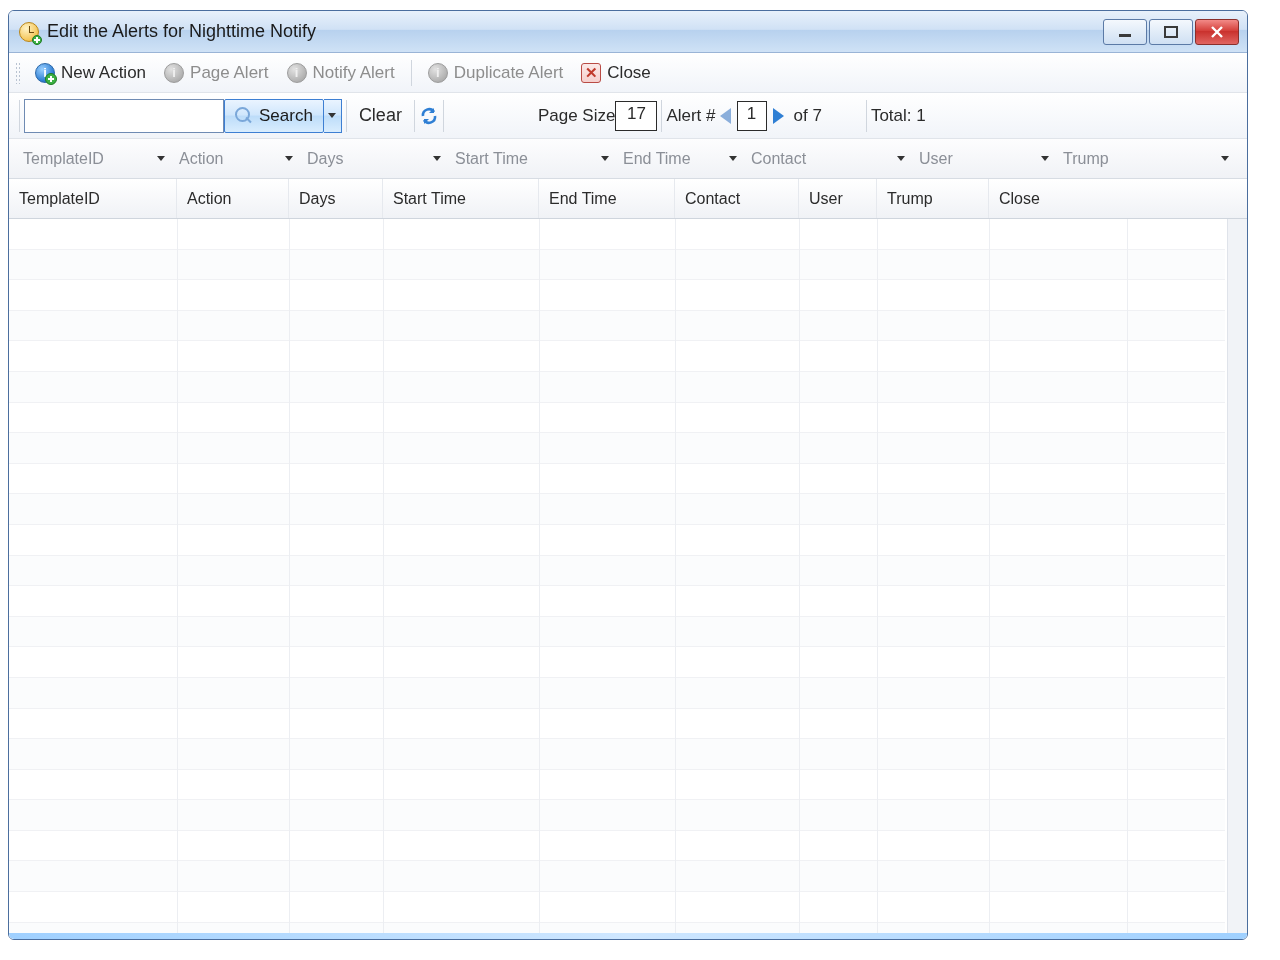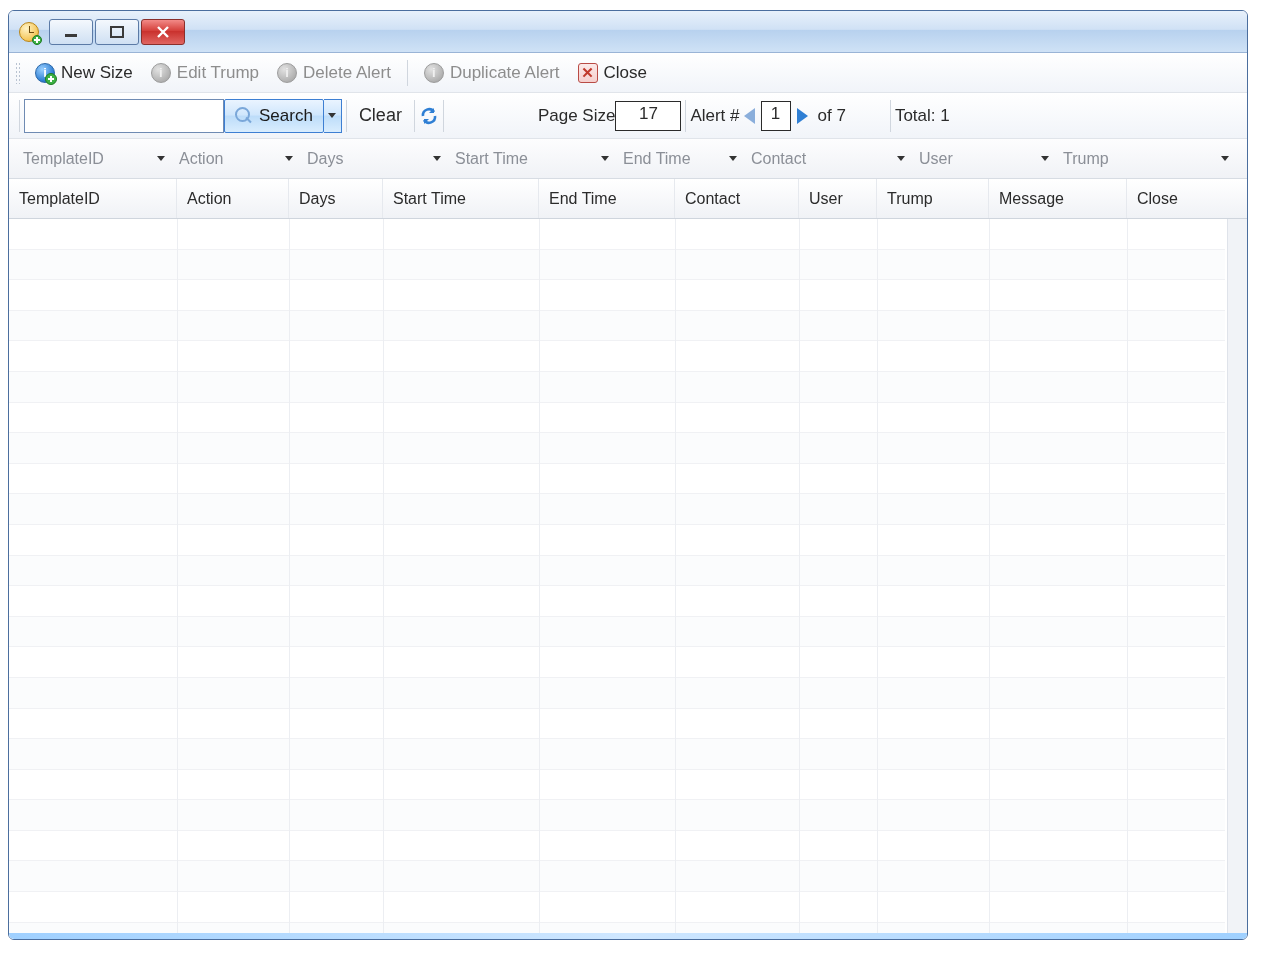--- a/index.html
+++ b/index.html
@@ -142,21 +142,21 @@
   .mag-icon::before{content:"";position:absolute;left:0;top:0;width:11px;height:11px;border:2px solid #7aa7d9;border-radius:50%;}
   .mag-icon::after{content:"";position:absolute;left:10px;top:12px;width:7px;height:2px;background:#7aa7d9;transform:rotate(45deg);}
   .dd-arrow{
     width:18px;height:34px;border:1px solid #3d7fd3;border-left:0;background:linear-gradient(to bottom,#eaf4ff,#cfe6fc 48%,#bcdcf9 49%,#d9edfe);
     display:inline-flex;align-items:center;justify-content:center;
   }
   .caret{width:0;height:0;border-left:4px solid transparent;border-right:4px solid transparent;border-top:5px solid #333;}
   .clear-btn{padding:0 8px;font-size:18px;}
   .refresh-icon{width:20px;height:20px;display:inline-block;position:relative;}
   .refresh-icon svg{display:block;}
-  .num-box{width:66px;height:30px;border:1px solid #2b2b2b;background:#fff;text-align:center;font-size:17px;padding-top:2px;}
+  .num-box{width:42px;height:30px;border:1px solid #2b2b2b;background:#fff;text-align:center;font-size:17px;padding-top:2px;}
   .num-box.small{width:30px;}
   .pager-arrow{width:0;height:0;border-top:8px solid transparent;border-bottom:8px solid transparent;}
   .pager-arrow.left{border-right:11px solid #8aaedb;}
   .pager-arrow.right{border-left:11px solid #2f7fd4;}
 
   .filter-row{
     height:40px;display:flex;align-items:center;
     background:linear-gradient(to bottom,#fdfdfe,#f0f2f6);
     border-bottom:1px solid #d7dce3;
     padding:0 6px;color:#8b8f97;font-size:16px;
@@ -193,20 +193,21 @@
 </head>
 <body>
 
 <div class="window">
 
   <div class="titlebar">
     <span class="title-icon">
       <span class="clock-icon" style="position:absolute;left:0;top:0;"></span>
       <span style="position:absolute;right:-3px;bottom:-3px;width:10px;height:10px;border-radius:50%;background:#3bb143;border:1px solid #1f7a24;background-image:linear-gradient(#fff,#fff),linear-gradient(#fff,#fff);background-size:6px 2px,2px 6px;background-position:center,center;background-repeat:no-repeat;"></span>
     </span>
+    <span class="title">Edit the Alerts for Nighttime Notify</span>
     <span class="win-btn">
       <svg width="16" height="12">
           <rect x="2" y="8" width="12" height="3" fill="#3a3a3a"></rect>
         </svg>
     </span>
     <span class="win-btn">
       <svg width="16" height="12">
           <rect x="2" y="1" width="12" height="10" fill="none" stroke="#3a3a3a" stroke-width="2"></rect>
         </svg>
     </span>
@@ -214,29 +215,29 @@
       <svg width="16" height="12">
           <path d="M3 1 L13 11 M13 1 L3 11" stroke="#fff" stroke-width="2.4"></path>
         </svg>
     </span>
   </div>
 
   <div class="toolbar1">
     <span class="grip"></span>
     <span class="tb-item">
       <span class="info-icon small-plus">i</span>
-      <span>New Size</span>
+      <span>New Action</span>
     </span>
     <span class="tb-item disabled">
       <span class="info-icon grey">i</span>
-      <span>Edit Trump</span>
+      <span>Page Alert</span>
     </span>
     <span class="tb-item disabled">
       <span class="info-icon grey">i</span>
-      <span>Delete Alert</span>
+      <span>Notify Alert</span>
     </span>
     <span class="tb-sep"></span>
     <span class="tb-item disabled">
       <span class="info-icon grey">i</span>
       <span>Duplicate Alert</span>
     </span>
     <span class="tb-item">
       <span class="x-icon">✕</span>
       <span>Close</span>
     </span>
@@ -319,21 +320,20 @@
 
   <div class="header-row">
     <span class="header-cell col-w-0">TemplateID</span>
     <span class="header-cell col-w-1">Action</span>
     <span class="header-cell col-w-2">Days</span>
     <span class="header-cell col-w-3">Start Time</span>
     <span class="header-cell col-w-4">End Time</span>
     <span class="header-cell col-w-5">Contact</span>
     <span class="header-cell col-w-6">User</span>
     <span class="header-cell col-w-7">Trump</span>
-    <span class="header-cell col-w-8">Message</span>
     <span class="header-cell col-w-9">Close</span>
   </div>
 
   <div class="grid-area">
     <div class="grid-bg" id="grid-rows">
         <div class="grid-row"></div>
         <div class="grid-row"></div>
         <div class="grid-row"></div>
         <div class="grid-row"></div>
         <div class="grid-row"></div>

